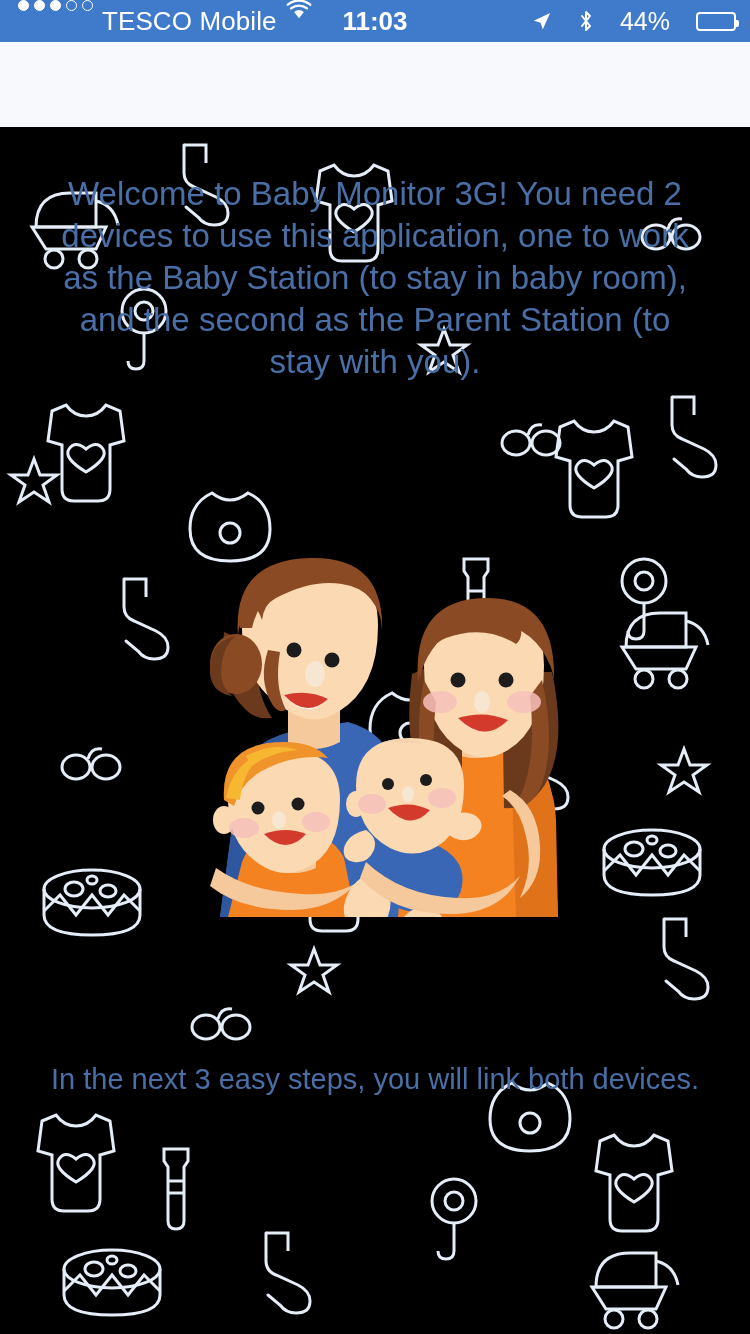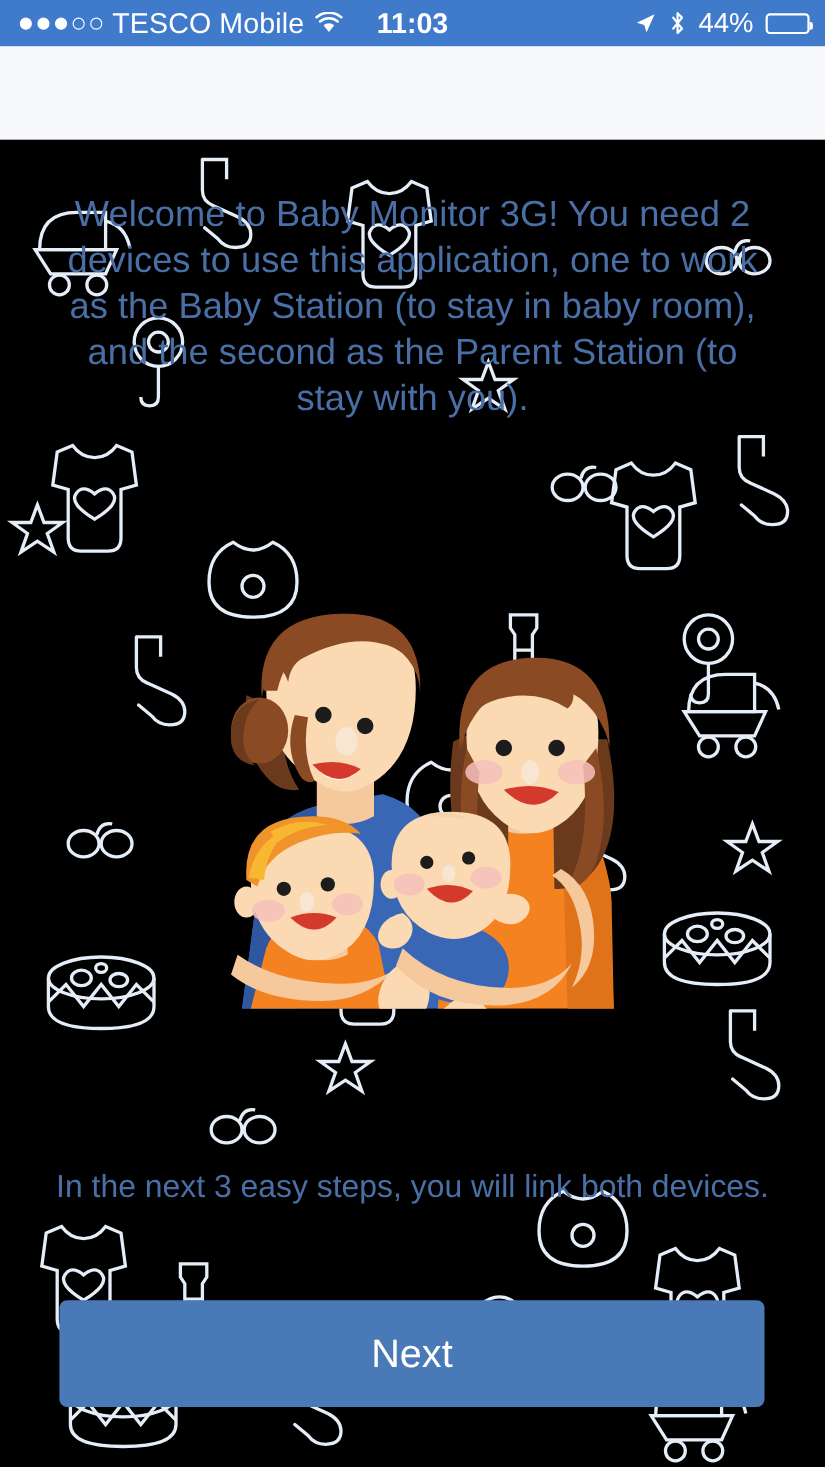--- a/index.html
+++ b/index.html
@@ -21,41 +21,41 @@
   #status-bar {
     position:absolute; top:0; left:0;
     width:750px; height:42px;
     background:#3f7acb;
     display:flex; align-items:center;
     color:#ffffff;
     z-index:5;
   }
   .sb-left {
     position:absolute; left:18px; top:0; height:42px;
-    display:flex; align-items:center; gap:9px;
+    display:flex; align-items:flex-start; gap:9px;
   }
   .sig-dots { display:flex; align-items:center; gap:5px; }
   .dot {
     width:11px; height:11px; border-radius:50%;
     border:1.6px solid #ffffff;
   }
   .dot.filled { background:#ffffff; }
   .dot.empty  { background:transparent; }
   .carrier {
     font-size:26px; font-weight:400; letter-spacing:0.1px;
     color:#ffffff; line-height:42px;
   }
   .wifi-icon { width:26px; height:20px; display:block; }
   .sb-center {
     position:absolute; left:0; width:750px; text-align:center;
     font-size:26px; font-weight:700; line-height:42px; color:#ffffff;
   }
   .sb-right {
     position:absolute; right:14px; top:0; height:42px;
-    display:flex; align-items:center; gap:11px;
+    display:flex; align-items:center; gap:26px;
   }
   .loc-icon { width:21px; height:21px; display:block; }
   .bt-icon  { width:16px; height:22px; display:block; }
   .batt-pct { font-size:25px; color:#ffffff; line-height:42px; }
   .batt {
     position:relative; width:40px; height:19px;
     border:2px solid #ffffff; border-radius:4px;
     padding:2px;
   }
   .batt::after {
@@ -385,16 +385,15 @@
         <path d="M266 286 q18 -10 30 -2 q10 8 2 18 q-10 10 -24 4 q-12 -6 -8 -20 Z" fill="#fbd9b3"></path>
         <path d="M186 298 q-18 4 -22 18 q-2 12 10 14 q14 2 20 -12 q4 -12 -8 -20 Z" fill="#fbd9b3"></path>
 
         <path d="M186 330 q36 34 92 36 q40 2 62 -22 q-18 36 -64 38 q-62 2 -96 -36 Z" fill="#f5c99c"></path>
         <path d="M330 258 q28 16 30 56 q2 34 -20 52 q14 -30 6 -62 q-6 -28 -24 -40 Z" fill="#f5c99c"></path>
       </svg>
     </div>
 
     <p id="footer-text">In the next 3 easy steps, you will link both devices.</p>
 
-    <button id="next-button">Next</button>
 
   </div>
 </div>
 
 </body></html>

